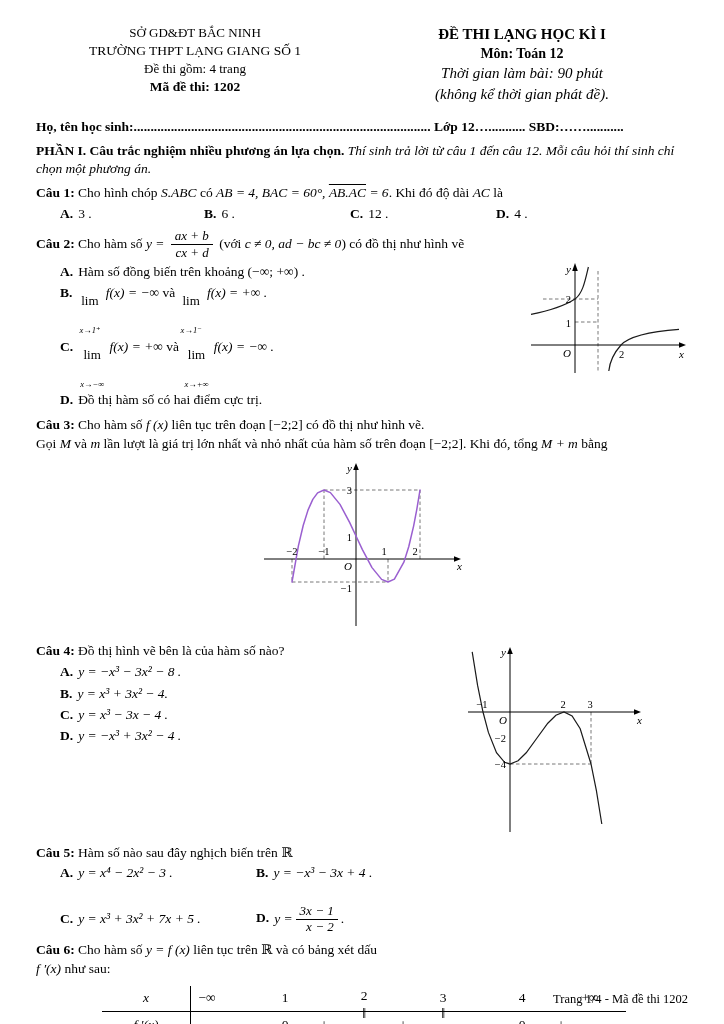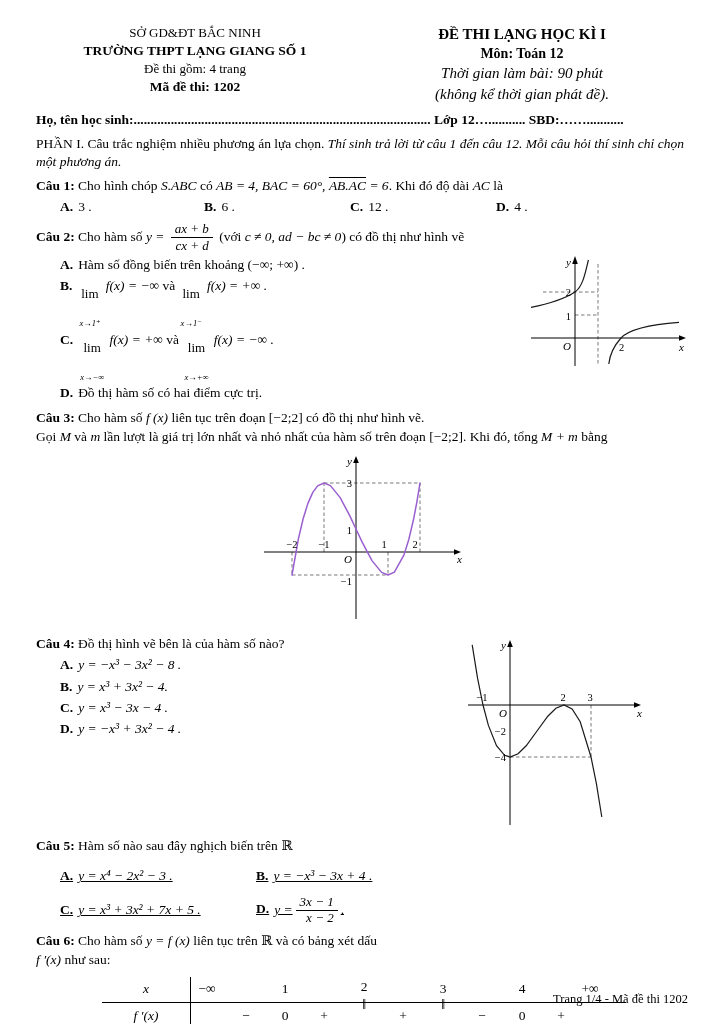--- a/index.html
+++ b/index.html
@@ -6,43 +6,43 @@
   html,body { background:#ffffff; }
   body { font-family:"Liberation Serif","DejaVu Serif",serif; color:#000; }
   .page { position:relative; width:724px; height:1024px; background:#fff; padding:24px 34px 0 36px;
           font-size:13.5px; line-height:1.36; overflow:hidden; }
 
   
   .header { display:flex; }
   .h-left { width:318px; text-align:center; }
   .h-right { flex:1; text-align:center; }
   .hl1 { font-size:13px; }
-  .hl2 { font-weight:bold; font-size:13.5px; }
+  .hl2 { font-weight:normal; font-size:13.5px; }
   .hl3 { font-size:13px; }
   .hl4 { font-weight:bold; font-size:13.5px; }
   .hr1 { font-weight:bold; font-size:15px; }
   .hr2 { font-weight:bold; font-size:14px; }
   .hr3, .hr4 { font-style:italic; font-size:15px; }
 
-  .info-line { margin-top:7px; font-weight:bold; white-space:nowrap; overflow:hidden; }
+  .info-line { margin-top:14px; font-weight:bold; white-space:nowrap; overflow:hidden; }
   .part1 { margin-top:5px; }
-  .part1 b { font-weight:normal; }
+  .part1 b { font-weight:bold; }
   .part1 i { font-style:italic; }
 
   .q { margin-top:6px; position:relative; }
   .qlabel { font-weight:bold; }
   .mi { font-style:italic; }
   .vec { font-style:italic; text-decoration:overline; }
   .stem { margin-bottom:1px; }
 
   .olet { font-weight:bold; margin-right:5px; }
   .optrow4 { display:grid; grid-template-columns:144px 146px 146px auto; padding-left:24px; margin-top:2px; }
   .optcol { padding-left:24px; }
   .optline { margin-top:3px; }
-  .grid2a { display:grid; grid-template-columns:196px auto; padding-left:24px; row-gap:9px; margin-top:12px; align-items:center;text-decoration:underline; }
+  .grid2a { display:grid; grid-template-columns:196px auto; padding-left:24px; row-gap:21px; margin-top:2px; align-items:center; }
 
   .frac { display:inline-flex; flex-direction:column; align-items:flex-end; vertical-align:middle;
           margin:0 3px; line-height:1.12; font-style:italic; font-size:13px; }
   .frac .fn { padding:0 4px 0.5px; border-bottom:1px solid #000; }
   .frac .fd { padding:0.5px 4px 0; }
 
   .lim { display:inline-flex; flex-direction:column; align-items:center; line-height:1;
          vertical-align:-8px; margin:0 2px; }
   .lim .lf { font-size:13px; }
   .lim .ls { font-size:8.5px; font-style:italic; margin-top:19px; }

